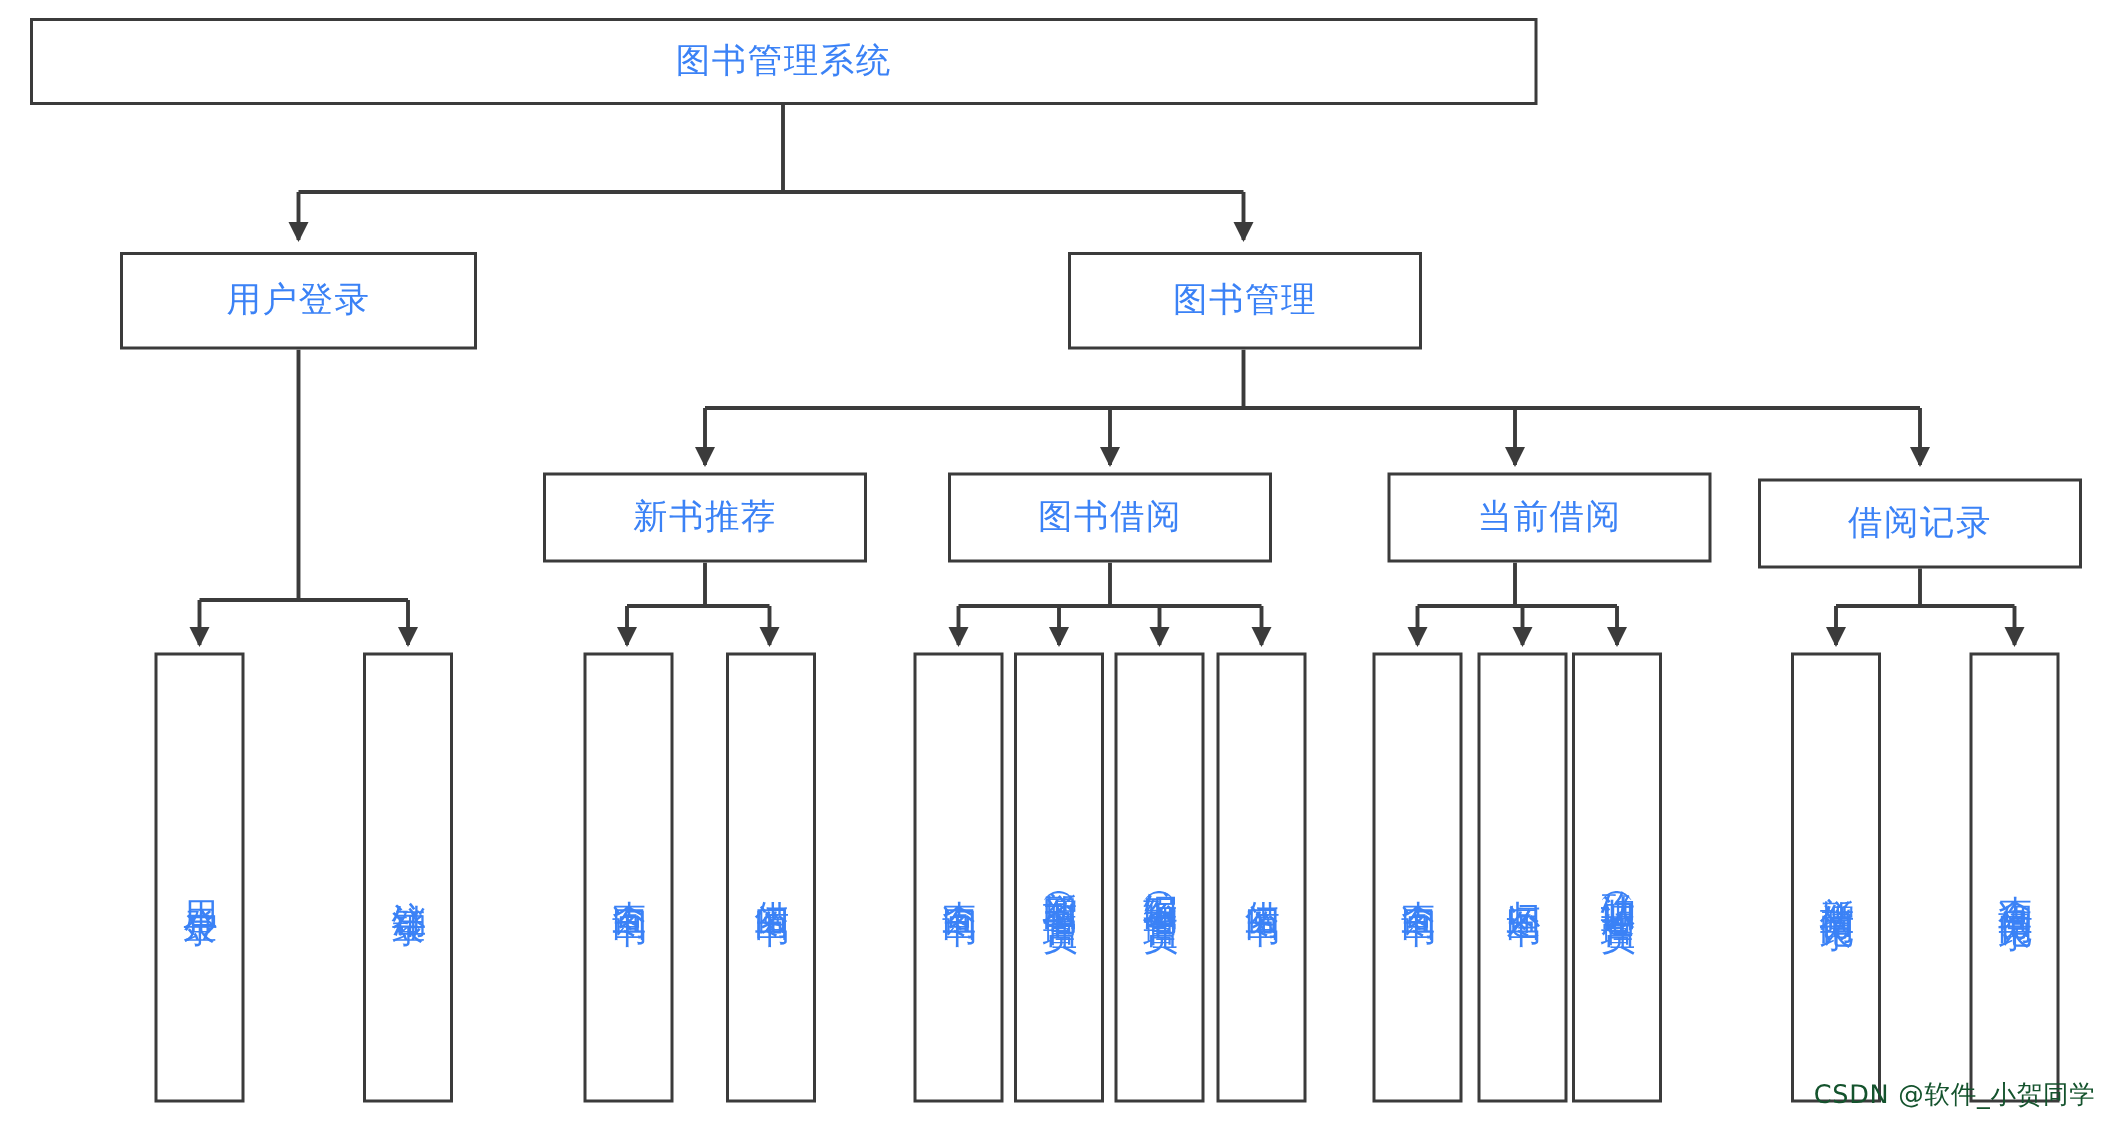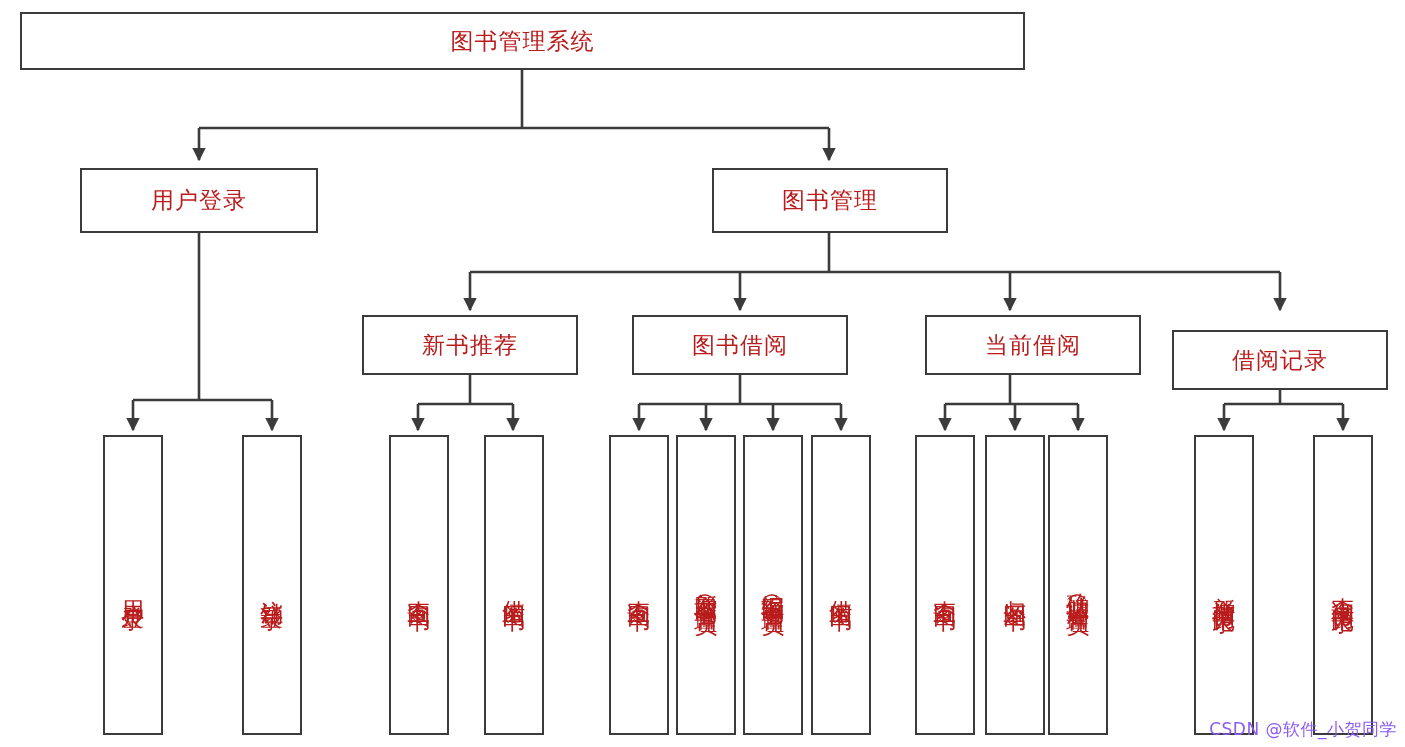--- a/index.html
+++ b/index.html
@@ -2,28 +2,28 @@
 <html><head>
 <meta charset="utf-8">
 <style>
   html,body{margin:0;padding:0;background:#ffffff;}
   body{width:1405px;height:747px;overflow:hidden;
        font-family:"DejaVu Sans","Liberation Sans",sans-serif;}
   #stage{position:relative;width:1405px;height:747px;background:#fff;}
   svg#wires{position:absolute;left:0;top:0;width:1405px;height:747px;}
   .node{position:absolute;box-sizing:border-box;background:#ffffff;
         border:2.5px solid #3b3b3b;display:flex;align-items:center;
-        justify-content:center;color:#b91c1c;}
+        justify-content:center;color:#3b82f6;}
   .node.h{font-size:23px;letter-spacing:1px;}
   .node.v{writing-mode:vertical-rl;text-orientation:upright;
           font-size:23px;letter-spacing:3px;padding-top:6px;}
   .node .lbl{display:block;white-space:pre;line-height:1.15;}
   .node.v .lbl{writing-mode:vertical-rl;text-orientation:upright;}
   #watermark{position:absolute;right:8px;bottom:6px;font-size:17px;
-             color:#8b5cf6;letter-spacing:.5px;white-space:nowrap;}
+             color:#14532d;letter-spacing:.5px;white-space:nowrap;}
 </style>
 </head>
 <body>
 
 <div id="stage">
 
   <svg id="wires" viewBox="0 0 1405 747" xmlns="http://www.w3.org/2000/svg">
     <defs>
       <marker id="arrow" viewBox="0 0 10 10" refX="9" refY="5" markerWidth="5.2" markerHeight="5.2" orient="auto-start-reverse">
         <path d="M 0 0 L 10 5 L 0 10 z" fill="#3b3b3b"></path>
@@ -86,21 +86,21 @@
 
   <div class="node h" style="left:362px;top:315px;width:216px;height:60px;">
     <span class="lbl">新书推荐</span>
   </div>
   <div class="node h" style="left:632px;top:315px;width:216px;height:60px;">
     <span class="lbl">图书借阅</span>
   </div>
   <div class="node h" style="left:925px;top:315px;width:216px;height:60px;">
     <span class="lbl">当前借阅</span>
   </div>
-  <div class="node h" style="left:1172px;top:330px;width:216px;height:60px;">
+  <div class="node h" style="left:1172px;top:319px;width:216px;height:60px;">
     <span class="lbl">借阅记录</span>
   </div>
 
   <div class="node v" style="left:103px;top:435px;width:60px;height:300px;">
     <span class="lbl">用户登录</span>
   </div>
   <div class="node v" style="left:242px;top:435px;width:60px;height:300px;">
     <span class="lbl">注销登录</span>
   </div>
 

